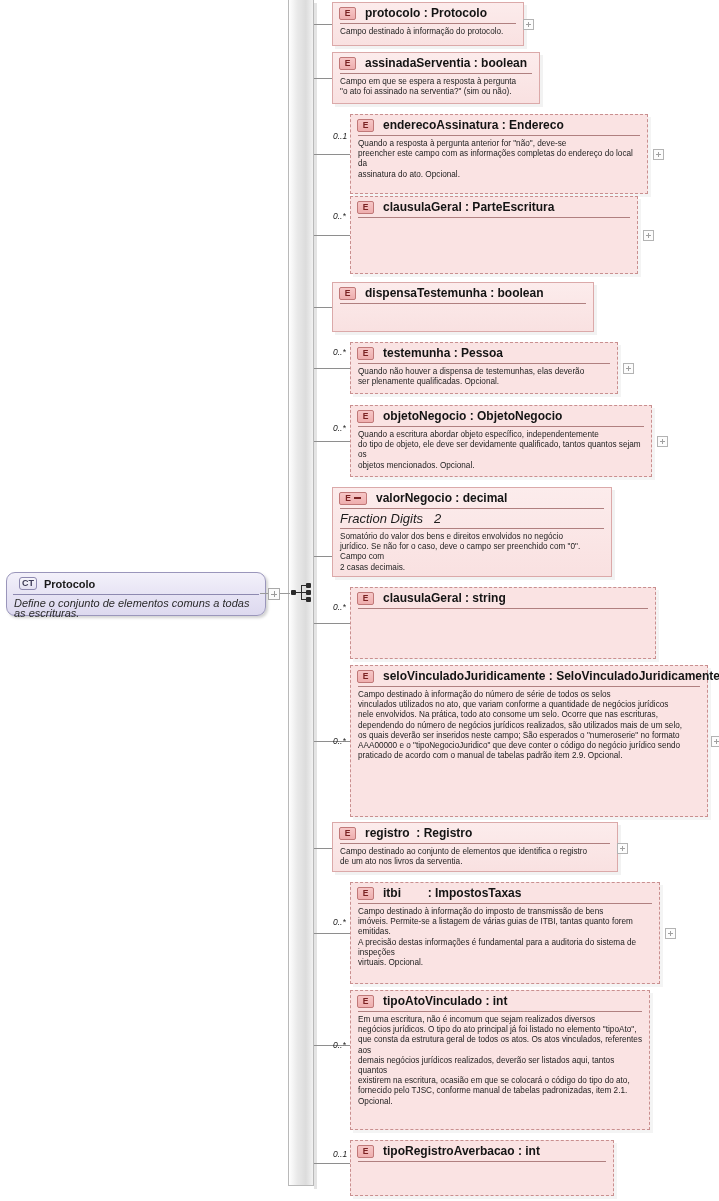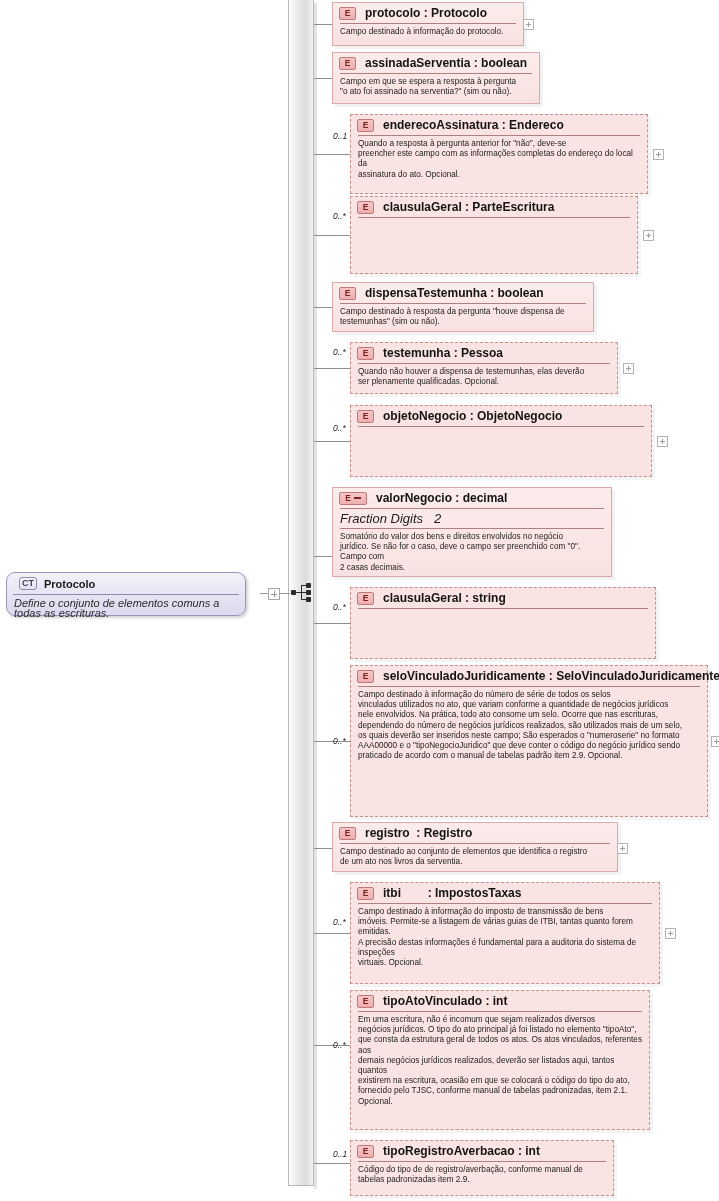--- a/index.html
+++ b/index.html
@@ -34,21 +34,21 @@
     width: 3px;
     height: 1186px;
     background: #e4e4e4;
   }
 
   
   .ct-box {
     position: absolute;
     left: 6px;
     top: 572px;
-    width: 240px;
+    width: 260px;
     height: 44px;
     background: linear-gradient(to bottom, #f3f1fa 0%, #e6e3f4 55%, #ddd9ef 100%);
     border: 1px solid #9a96bb;
     border-radius: 9px;
     box-shadow: 2px 2px 3px rgba(0,0,0,0.18);
   }
   .ct-head {
     height: 22px;
     display: flex;
     align-items: center;
@@ -316,22 +316,20 @@
         <div class="node-sep"></div>
       </div>
       <div class="plus" style="left: 643px; top: 230px;"></div>
       <div class="conn" style="left: 314px; top: 307px; width: 18px;"></div>
       <div class="node required" style="left: 332px; top: 282px; width: 262px; min-height: 50px;">
         <div class="node-head">
           <span class="e-badge">E</span>
           <span class="node-title">dispensaTestemunha : boolean</span>
         </div>
         <div class="node-sep"></div>
-        <div class="node-doc">Campo destinado à resposta da pergunta "houve dispensa de
-testemunhas" (sim ou não).</div>
       </div>
       <div class="conn" style="left: 314px; top: 368px; width: 36px;"></div>
       <div class="card" style="left: 333px; top: 347px;">0..*</div>
       <div class="node optional" style="left: 350px; top: 342px; width: 268px; min-height: 52px;">
         <div class="node-head">
           <span class="e-badge">E</span>
           <span class="node-title">testemunha : Pessoa</span>
         </div>
         <div class="node-sep"></div>
         <div class="node-doc">Quando não houver a dispensa de testemunhas, elas deverão
@@ -339,20 +337,23 @@
       </div>
       <div class="plus" style="left: 623px; top: 363px;"></div>
       <div class="conn" style="left: 314px; top: 441px; width: 36px;"></div>
       <div class="card" style="left: 333px; top: 423px;">0..*</div>
       <div class="node optional" style="left: 350px; top: 405px; width: 302px; min-height: 72px;">
         <div class="node-head">
           <span class="e-badge">E</span>
           <span class="node-title">objetoNegocio : ObjetoNegocio</span>
         </div>
         <div class="node-sep"></div>
+        <div class="node-doc">Quando a escritura abordar objeto específico, independentemente
+do tipo de objeto, ele deve ser devidamente qualificado, tantos quantos sejam os
+objetos mencionados. Opcional.</div>
       </div>
       <div class="plus" style="left: 657px; top: 436px;"></div>
       <div class="conn" style="left: 314px; top: 556px; width: 18px;"></div>
       <div class="node required" style="left: 332px; top: 487px; width: 280px; min-height: 90px;">
         <div class="node-head">
           <span class="e-badge simple">E<span class="dash"></span></span>
           <span class="node-title">valorNegocio : decimal</span>
         </div>
         <div class="node-sep"></div>
         <div class="node-facet">Fraction Digits   2</div>
@@ -428,18 +429,16 @@
 fornecido pelo TJSC, conforme manual de tabelas padronizadas, item 2.1. Opcional.</div>
       </div>
       <div class="conn" style="left: 314px; top: 1163px; width: 36px;"></div>
       <div class="card" style="left: 333px; top: 1149px;">0..1</div>
       <div class="node optional" style="left: 350px; top: 1140px; width: 264px; min-height: 56px;">
         <div class="node-head">
           <span class="e-badge">E</span>
           <span class="node-title">tipoRegistroAverbacao : int</span>
         </div>
         <div class="node-sep"></div>
-        <div class="node-doc">Código do tipo de de registro/averbação, conforme manual de
-tabelas padronizadas item 2.9.</div>
       </div>
     </div>
 
 </div>
 
 </body></html>

